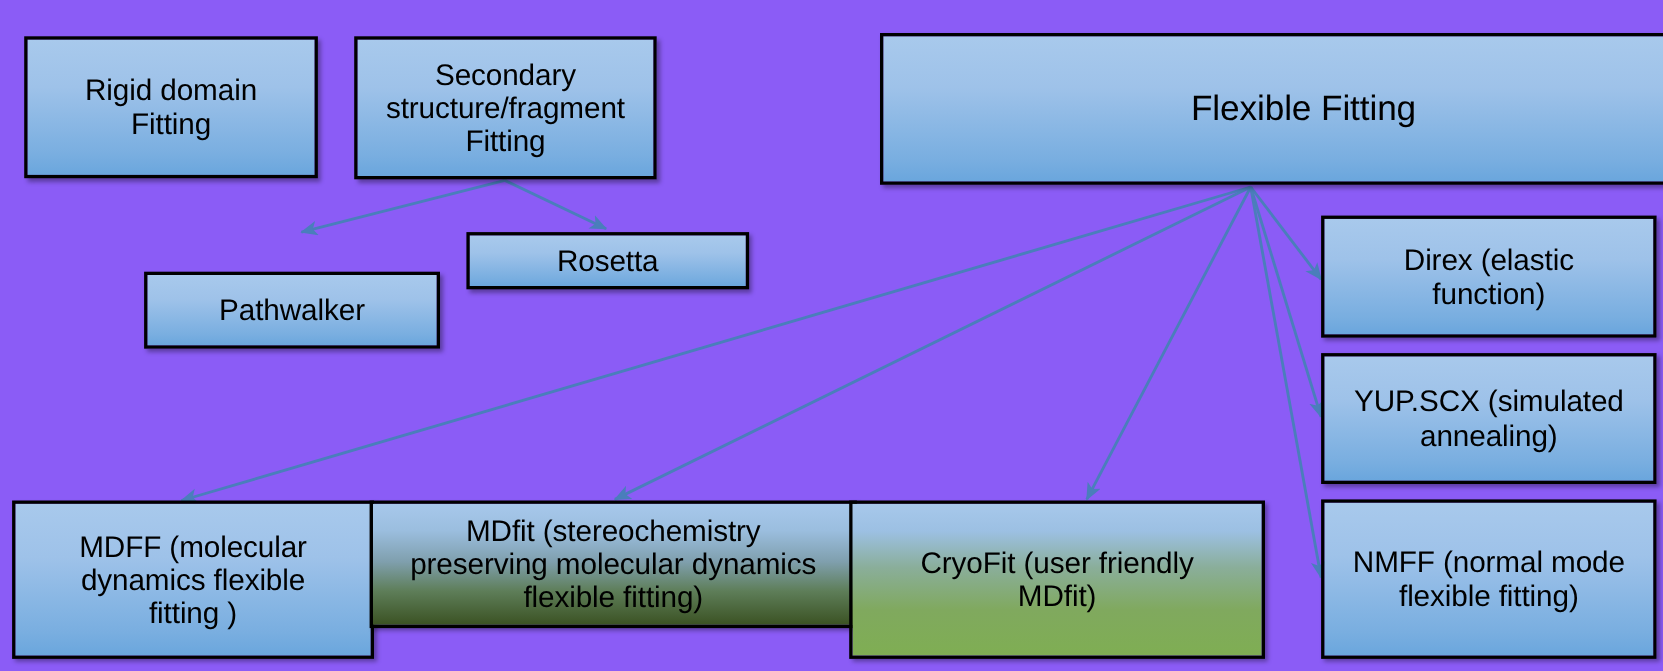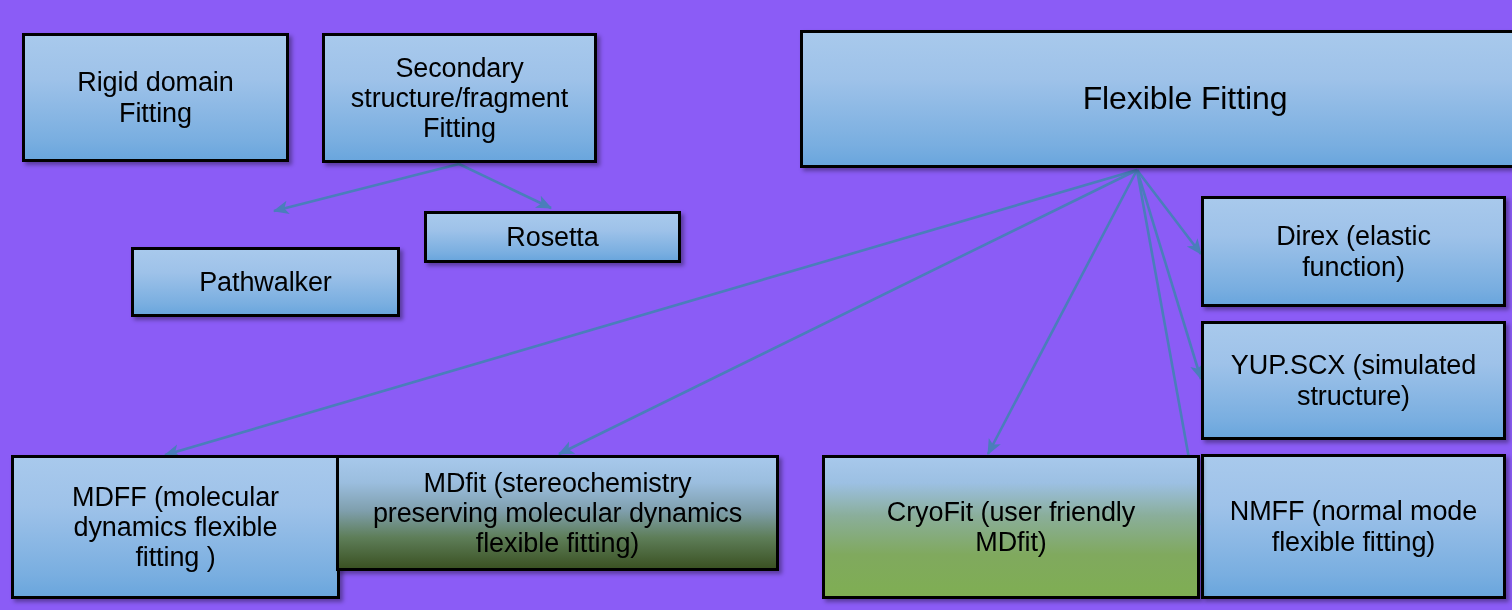--- a/index.html
+++ b/index.html
@@ -96,35 +96,35 @@
       </div>
       <div class="node" style="left: 424px; top: 211px; width: 257px; height: 52px; font-size: 27px;">
         <span class="txt">Rosetta</span>
       </div>
       <div class="node" style="left: 1201px; top: 196px; width: 305px; height: 111px; font-size: 27px;">
         <span class="txt">Direx (elastic
 function)</span>
       </div>
       <div class="node" style="left: 1201px; top: 321px; width: 305px; height: 119px; font-size: 27px;">
         <span class="txt">YUP.SCX (simulated
-structure)</span>
+annealing)</span>
       </div>
       <div class="node" style="left: 1201px; top: 454px; width: 305px; height: 145px; font-size: 27px;">
         <span class="txt">NMFF (normal mode
 flexible fitting)</span>
       </div>
       <div class="node" style="left: 11px; top: 455px; width: 329px; height: 144px; font-size: 27px;">
         <span class="txt">MDFF (molecular
 dynamics flexible
 fitting )</span>
       </div>
       <div class="node green-deep" style="left: 336px; top: 455px; width: 443px; height: 116px; font-size: 27px;">
         <span class="txt">MDfit (stereochemistry
 preserving molecular dynamics
 flexible fitting)</span>
       </div>
-      <div class="node green-mid" style="left: 822px; top: 455px; width: 378px; height: 144px; font-size: 27px;">
+      <div class="node green-mid" style="left: 772px; top: 455px; width: 378px; height: 144px; font-size: 27px;">
         <span class="txt">CryoFit (user friendly
 MDfit)</span>
       </div>
     </div>
 
 </div>
 
 </body></html>

